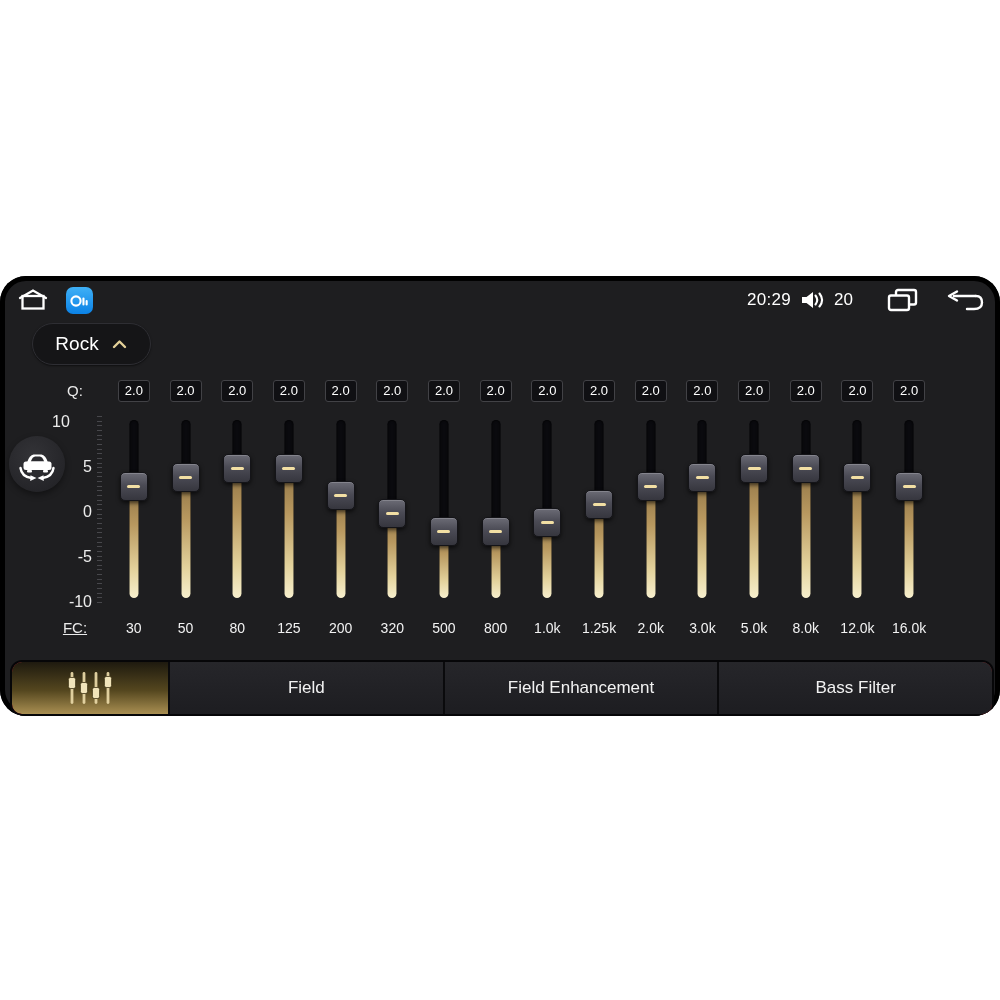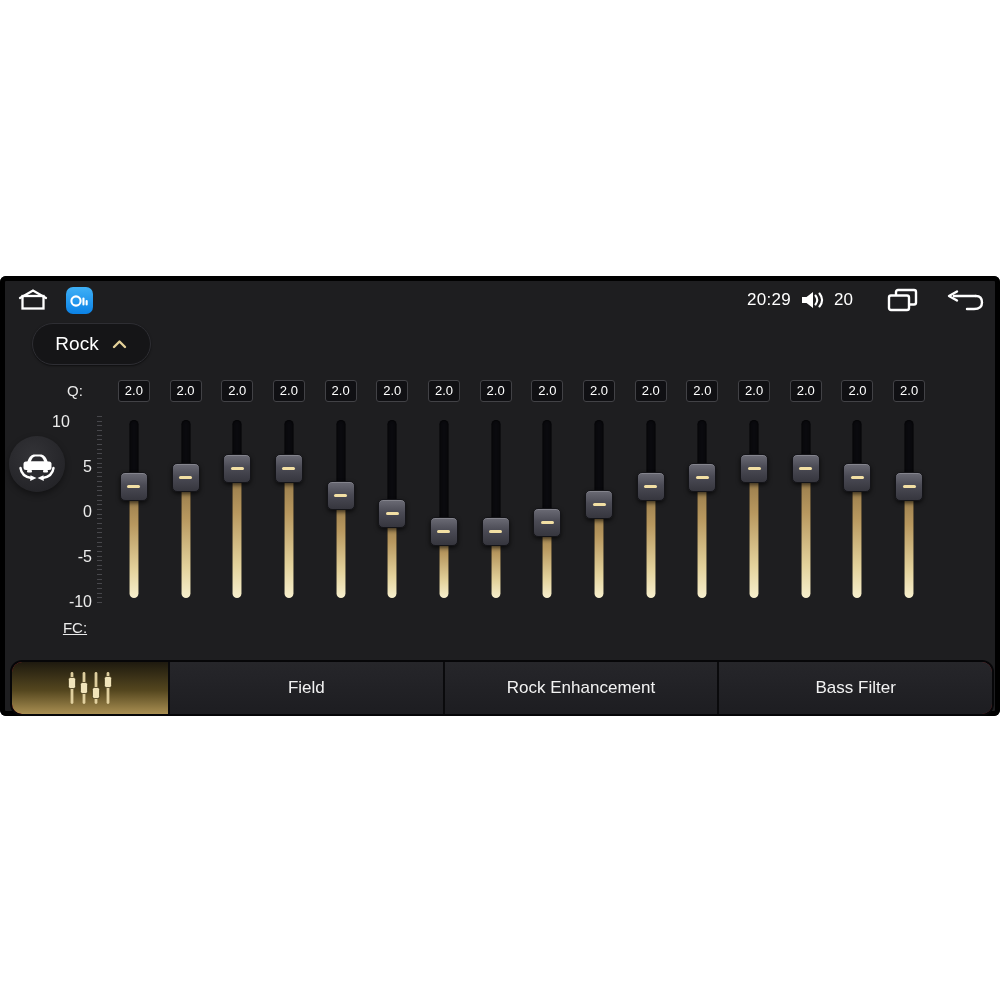--- a/index.html
+++ b/index.html
@@ -3,21 +3,21 @@
 <meta charset="utf-8">
 <style>
   html,body{margin:0;padding:0;}
   body{
     width:1000px;height:1000px;background:#ffffff;
     font-family:"Liberation Sans", sans-serif;position:relative;
     -webkit-font-smoothing:antialiased;
   }
   .screen{
     position:absolute;left:0;top:276px;width:1000px;height:440px;
-    background:#1e1e20;border-radius:6px;
+    background:#1e1e20;border-radius:26px;
     box-shadow:inset 0 0 0 5px #000;
     overflow:hidden;
   }
   
   .statusbar{
     position:absolute;top:7px;left:0;right:0;height:34px;
     display:flex;align-items:center;padding:0 16px;color:#fff;
   }
   .sb-left{display:flex;align-items:center;gap:16px;}
   .sb-right{margin-left:auto;display:flex;align-items:center;gap:9px;}
@@ -365,32 +365,50 @@
       <div class="band-slider">
         <div class="track"></div>
         <div class="fill" style="top: 70px; height: 113px;"></div>
         <div class="thumb" style="top: 56.5px;">
           <div class="dash"></div>
         </div>
       </div>
     </div>
 
   <div class="row-label" style="top:341px;text-decoration:underline;">FC:</div>
+  <div class="fc-row">
+      <div class="fc-cell">30</div>
+      <div class="fc-cell">50</div>
+      <div class="fc-cell">80</div>
+      <div class="fc-cell">125</div>
+      <div class="fc-cell">200</div>
+      <div class="fc-cell">320</div>
+      <div class="fc-cell">500</div>
+      <div class="fc-cell">800</div>
+      <div class="fc-cell">1.0k</div>
+      <div class="fc-cell">1.25k</div>
+      <div class="fc-cell">2.0k</div>
+      <div class="fc-cell">3.0k</div>
+      <div class="fc-cell">5.0k</div>
+      <div class="fc-cell">8.0k</div>
+      <div class="fc-cell">12.0k</div>
+      <div class="fc-cell">16.0k</div>
+    </div>
 
   <div class="tabbar">
       <div class="tab active">
         <svg width="62" height="38" viewBox="0 0 62 38">
           <rect x="11.6" y="3" width="2.8" height="32" rx="1.4" fill="#e7d6a4" opacity="0.95"></rect>
           <rect x="9.4" y="8.5" width="7.2" height="11" rx="1.8" fill="#f1e4ba" stroke="#3c3214" stroke-width="0.8"></rect>
           <rect x="23.6" y="3" width="2.8" height="32" rx="1.4" fill="#e7d6a4" opacity="0.95"></rect>
           <rect x="21.4" y="13.5" width="7.2" height="11" rx="1.8" fill="#f1e4ba" stroke="#3c3214" stroke-width="0.8"></rect>
           <rect x="35.6" y="3" width="2.8" height="32" rx="1.4" fill="#e7d6a4" opacity="0.95"></rect>
           <rect x="33.4" y="18.5" width="7.2" height="11" rx="1.8" fill="#f1e4ba" stroke="#3c3214" stroke-width="0.8"></rect>
           <rect x="47.6" y="3" width="2.8" height="32" rx="1.4" fill="#e7d6a4" opacity="0.95"></rect>
           <rect x="45.4" y="7.5" width="7.2" height="11" rx="1.8" fill="#f1e4ba" stroke="#3c3214" stroke-width="0.8"></rect>
         </svg>
       </div>
       <div class="tab">Field</div>
-      <div class="tab">Rock Enhancement</div>
+      <div class="tab">Field Enhancement</div>
       <div class="tab">Bass Filter</div>
     </div>
 
 </div>
 
 </body></html>

